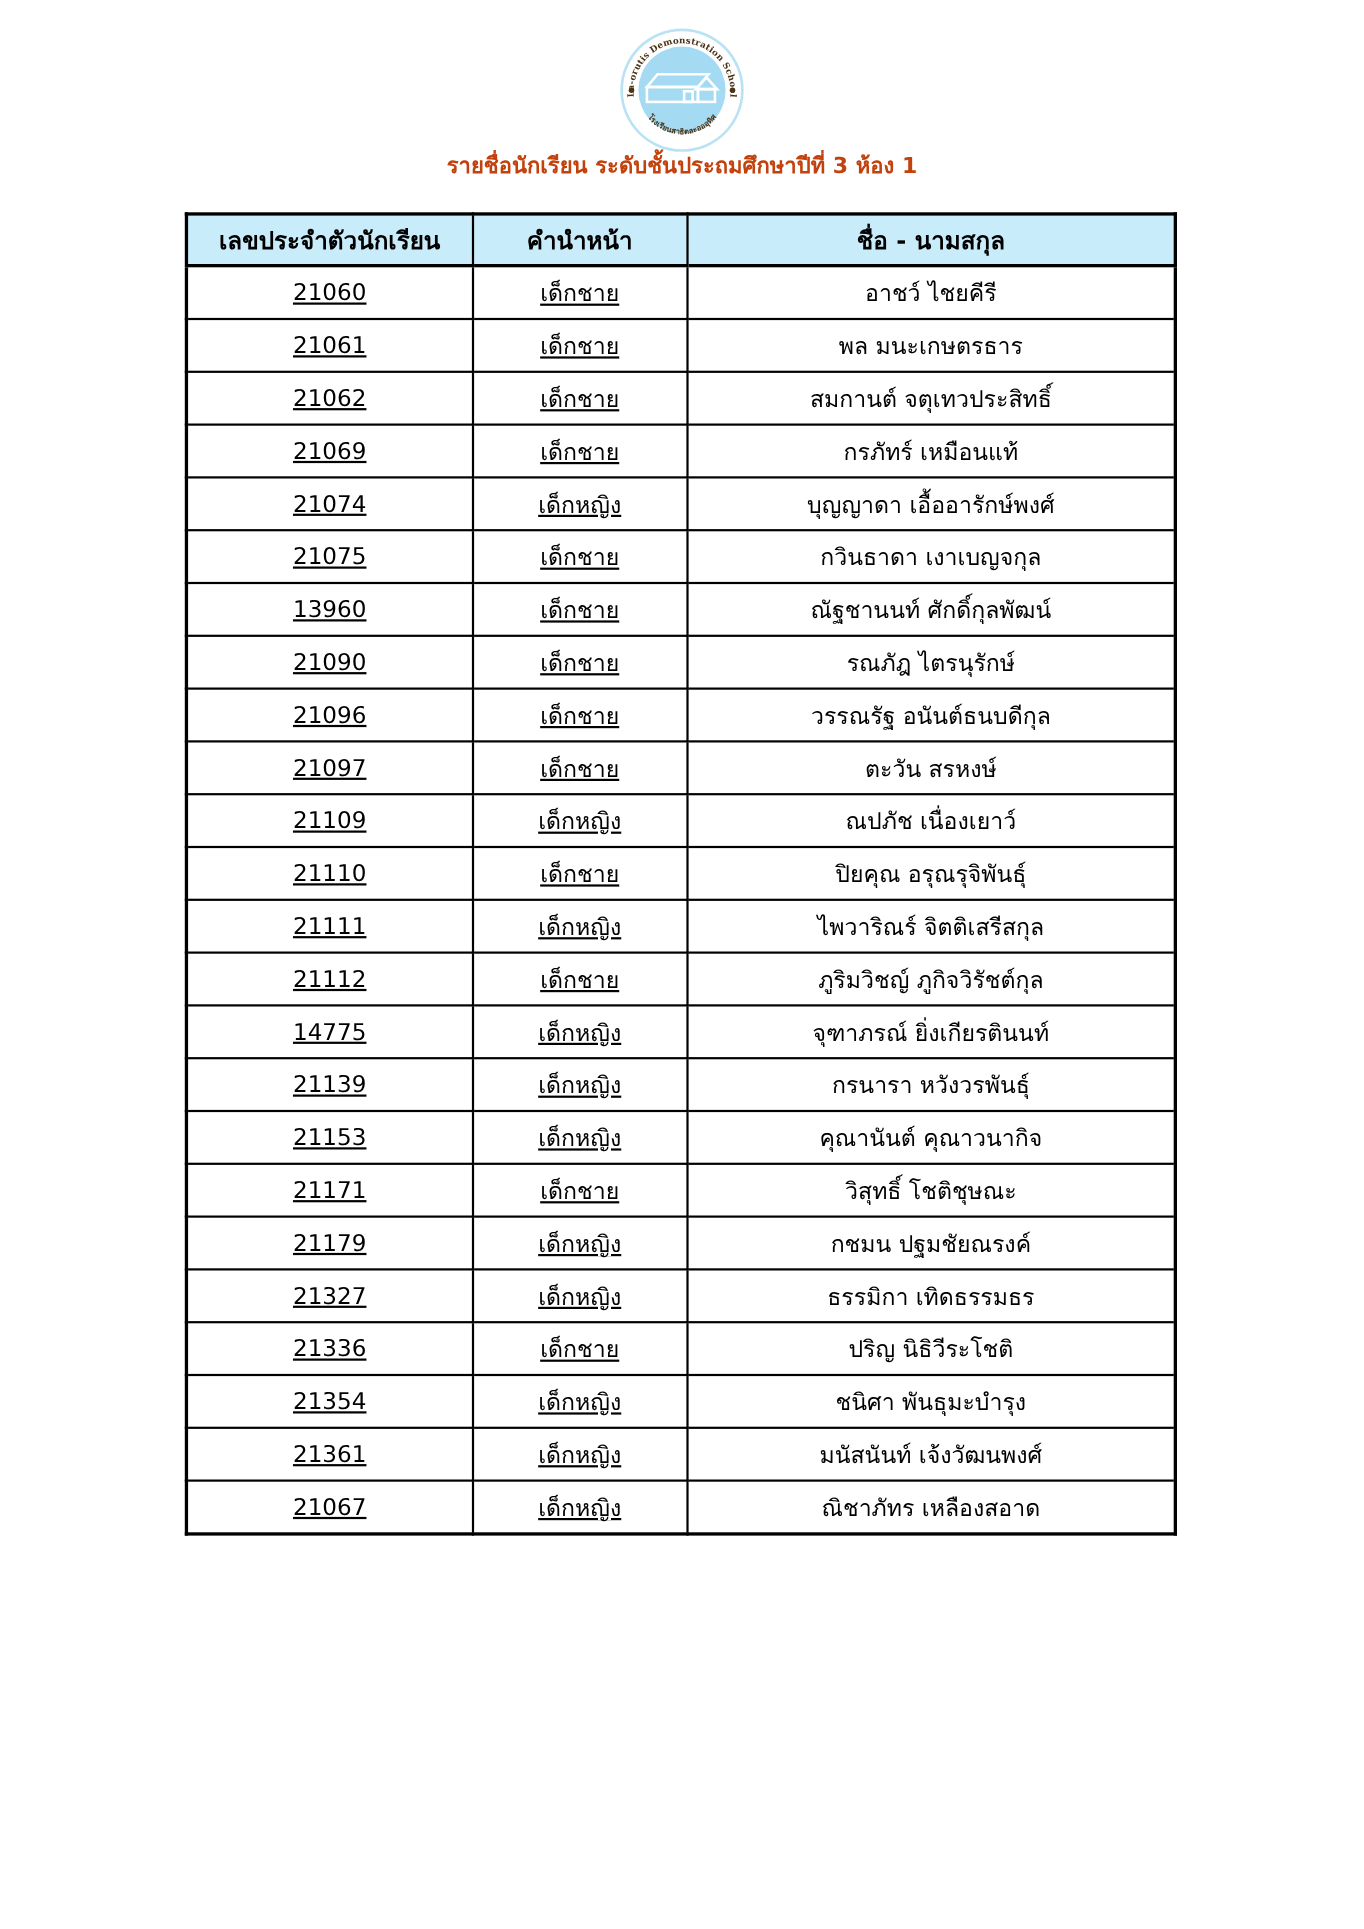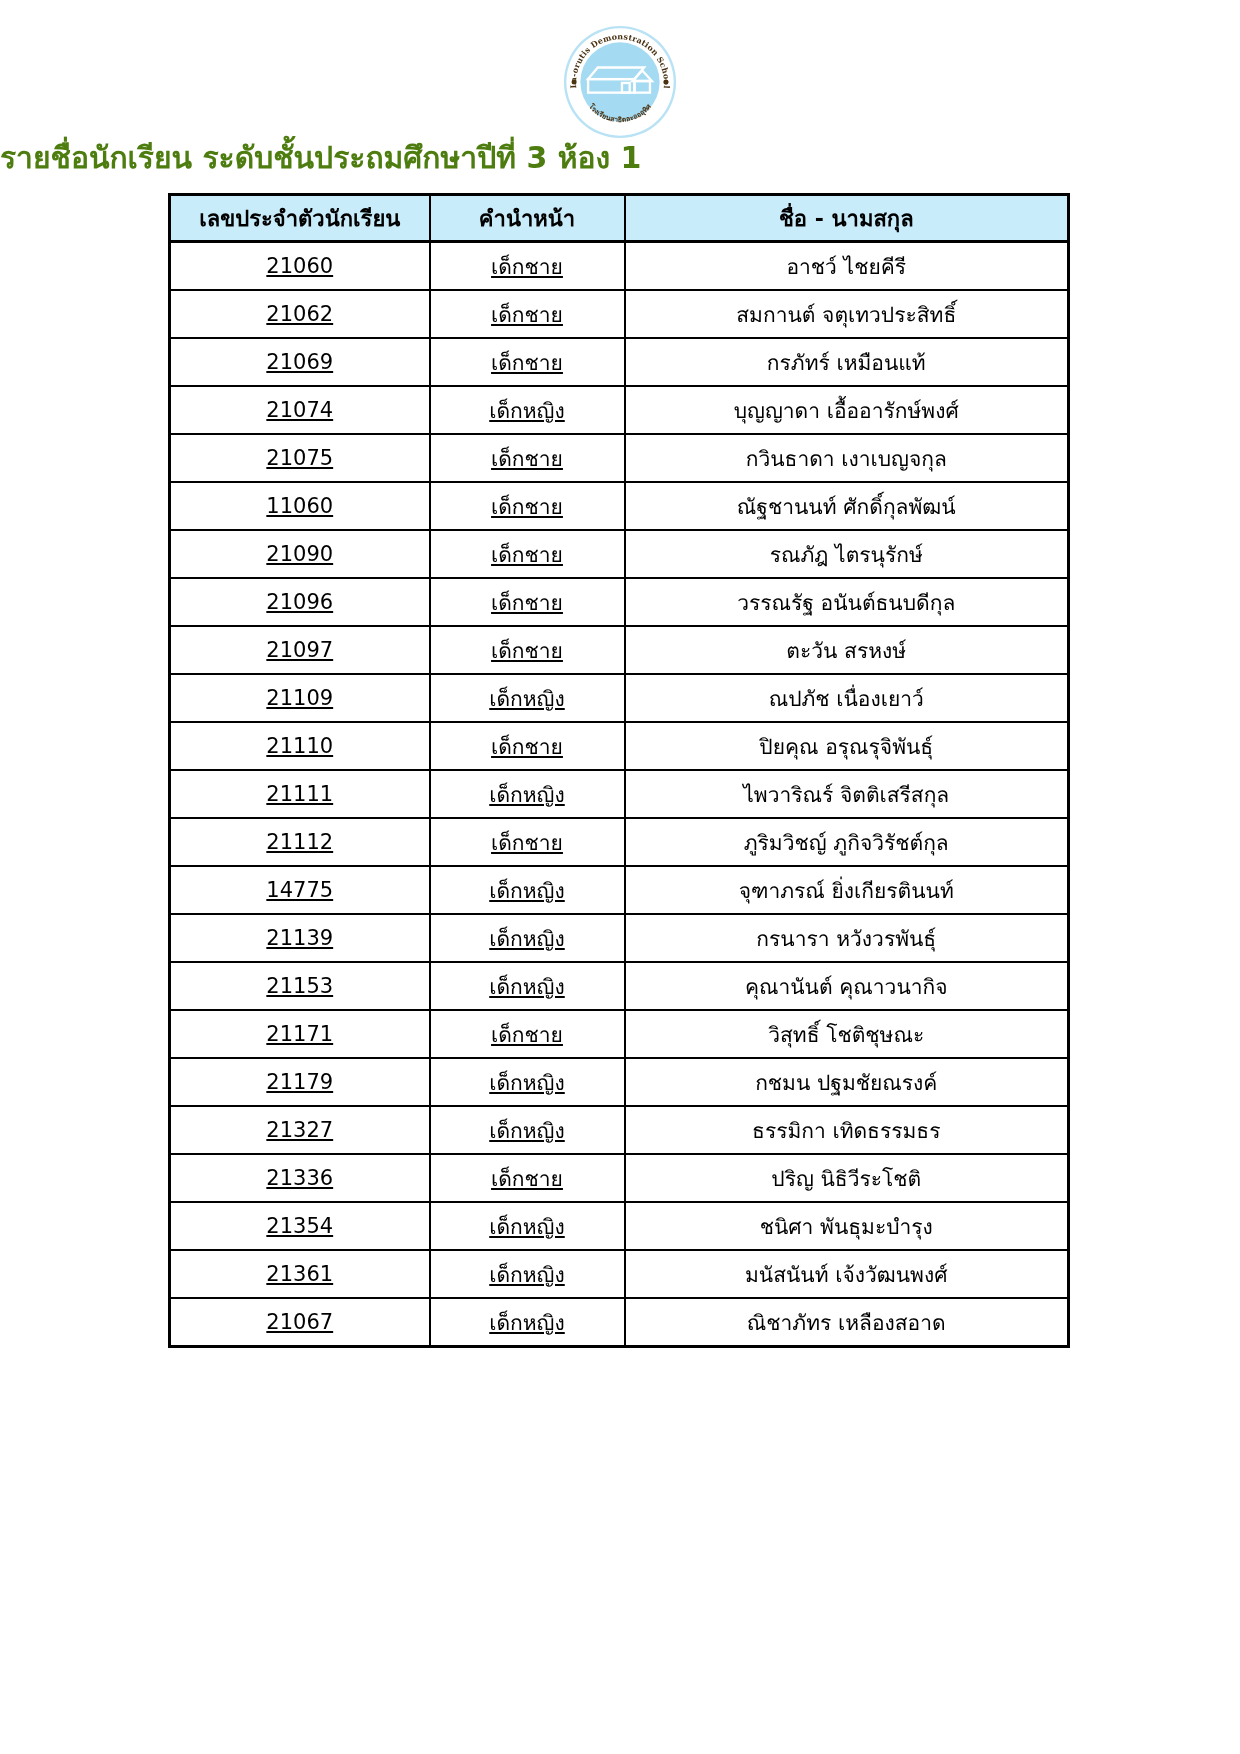--- a/index.html
+++ b/index.html
@@ -25,23 +25,24 @@
   }
   .arc-bottom{
     font-family:"DejaVu Sans","Liberation Sans",sans-serif;
     font-weight:bold;font-size:7.2px;
     fill:var(--ring-text,#4a3213);
   }
   .title{
     position:absolute;
     top:134px;left:0;right:0;
     margin:0;
-    font-size:30px;
+    text-align:center;
+    font-size:20px;
     font-weight:bold;
-    color:#4d7c0f;
+    color:#c2410c;
   }
   table.student-table{
     position:absolute;
     top:193px;left:168px;
     width:899px;
     border-collapse:collapse;
     table-layout:fixed;
   }
   table.student-table, table.student-table th, table.student-table td{
     border:2px solid #000;
@@ -117,41 +118,46 @@
         <th>ชื่อ - นามสกุล</th>
       </tr>
     </thead>
     <tbody id="rows">
         <tr>
           <td class="cell-id">21060</td>
           <td class="cell-prefix">เด็กชาย</td>
           <td class="cell-name">อาชว์ ไชยคีรี</td>
         </tr>
         <tr>
+          <td class="cell-id">21061</td>
+          <td class="cell-prefix">เด็กชาย</td>
+          <td class="cell-name">พล มนะเกษตรธาร</td>
+        </tr>
+        <tr>
           <td class="cell-id">21062</td>
           <td class="cell-prefix">เด็กชาย</td>
           <td class="cell-name">สมกานต์ จตุเทวประสิทธิ์</td>
         </tr>
         <tr>
           <td class="cell-id">21069</td>
           <td class="cell-prefix">เด็กชาย</td>
           <td class="cell-name">กรภัทร์ เหมือนแท้</td>
         </tr>
         <tr>
           <td class="cell-id">21074</td>
           <td class="cell-prefix">เด็กหญิง</td>
           <td class="cell-name">บุญญาดา เอื้ออารักษ์พงศ์</td>
         </tr>
         <tr>
           <td class="cell-id">21075</td>
           <td class="cell-prefix">เด็กชาย</td>
           <td class="cell-name">กวินธาดา เงาเบญจกุล</td>
         </tr>
         <tr>
-          <td class="cell-id">11060</td>
+          <td class="cell-id">13960</td>
           <td class="cell-prefix">เด็กชาย</td>
           <td class="cell-name">ณัฐชานนท์ ศักดิ์กุลพัฒน์</td>
         </tr>
         <tr>
           <td class="cell-id">21090</td>
           <td class="cell-prefix">เด็กชาย</td>
           <td class="cell-name">รณภัฎ ไตรนุรักษ์</td>
         </tr>
         <tr>
           <td class="cell-id">21096</td>

